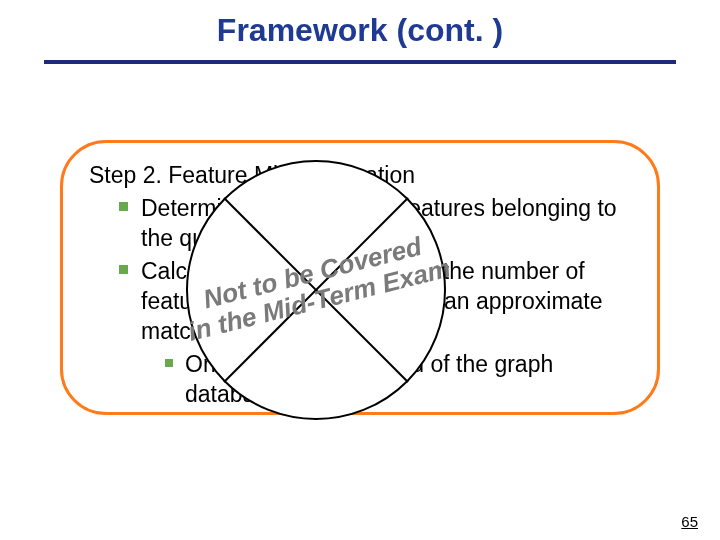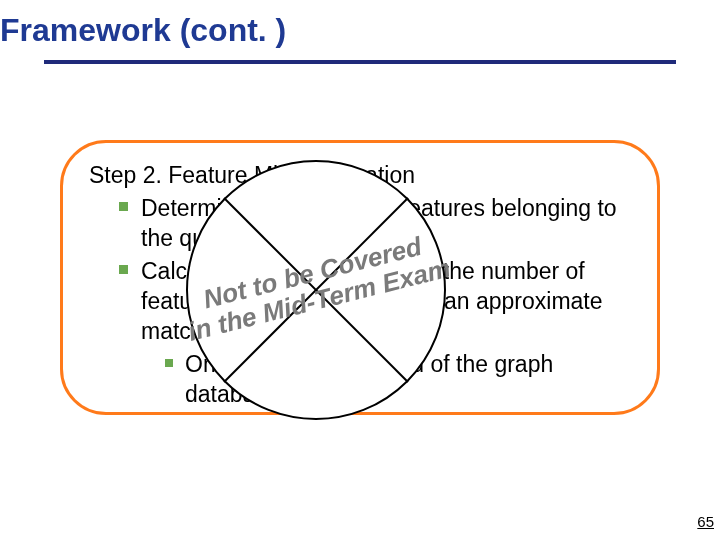--- a/index.html
+++ b/index.html
@@ -15,20 +15,21 @@
   .slide {
     width: 720px;
     height: 540px;
     position: relative;
   }
   .title {
     position: absolute;
     top: 12px;
     left: 0;
     right: 0;
+    text-align: center;
     font-size: 32px;
     font-weight: bold;
     color: #1f3a93;
     font-family: Arial, sans-serif;
   }
   .rule {
     position: absolute;
     top: 60px;
     left: 44px;
     right: 44px;
@@ -130,21 +131,21 @@
     font-weight: 900;
     font-family: Arial, sans-serif;
     color: #7a7a7a;
     text-align: center;
     white-space: nowrap;
     line-height: 1.06;
     font-style: italic;
   }
   .page-num {
     position: absolute;
-    right: 6px;
+    right: 22px;
     bottom: 10px;
     font-size: 15px;
     color: #000;
     text-decoration: underline;
   }
 </style>
 </head>
 <body>
 
 <div class="slide">

